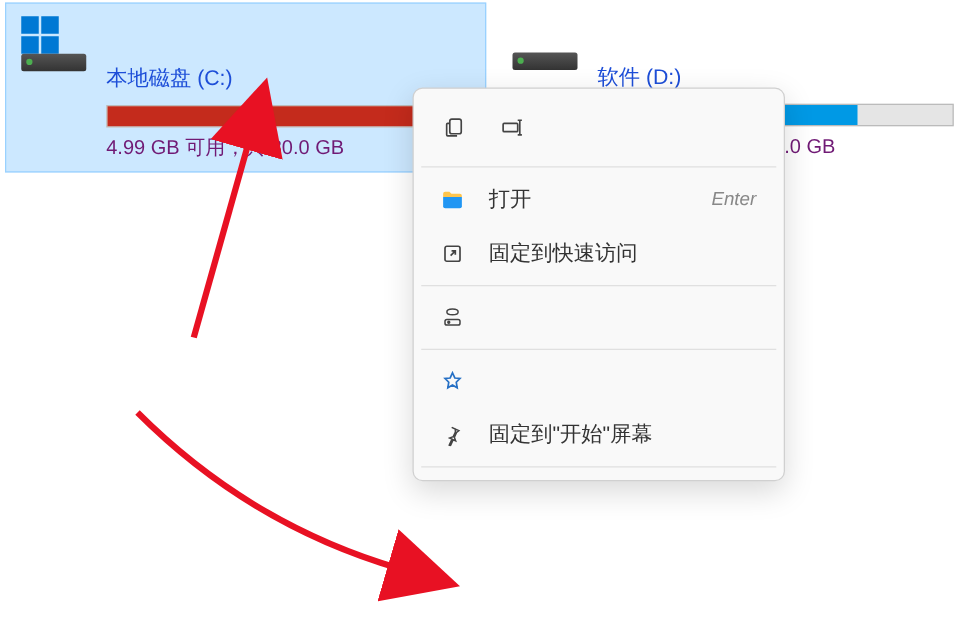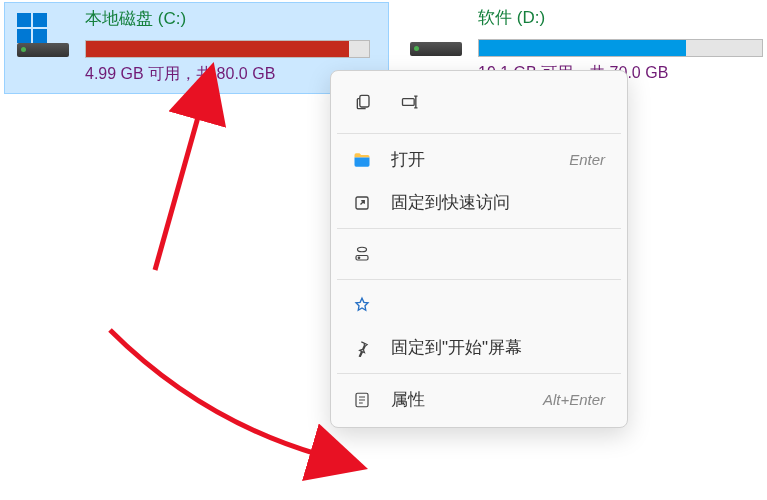--- a/index.html
+++ b/index.html
@@ -62,21 +62,21 @@
       left: 8px;
       width: 30px;
       height: 30px;
       display: grid;
       grid-template-columns: 1fr 1fr;
       grid-template-rows: 1fr 1fr;
       gap: 2px;
     }
     .drive-icon .win-logo div { background: #0078d4; }
     .drive-info { flex: 1; }
-    .drive-name { font-size: 17px; margin-bottom: 10px; color: #15803d; }
+    .drive-name { font-size: 17px; margin-bottom: 10px; color: #1d4ed8; margin-top: 44px; }
     .usage-bar {
       width: 285px;
       height: 18px;
       background: #e5e5e5;
       border: 1px solid #bbb;
       position: relative;
       margin-bottom: 6px;
     }
     .usage-fill {
       height: 100%;
@@ -247,30 +247,20 @@
     <span class="menu-icon">
       <svg width="18" height="18" viewBox="0 0 24 24" fill="none" stroke="#444" stroke-width="1.6">
           <path d="M14 4l6 6-3 1-4 4v4l-2-2-5 5-1-1 5-5-2-2h4l4-4 1-3z" transform="rotate(-20 12 12)"></path>
         </svg>
     </span>
     <span class="menu-label">固定到"开始"屏幕</span>
   </div>
 
   <div class="sep"></div>
 
-  <div class="menu-item">
-    <span class="menu-icon">
-      <svg width="18" height="18" viewBox="0 0 24 24" fill="none" stroke="#444" stroke-width="1.6">
-          <rect x="4" y="3" width="16" height="18" rx="2"></rect>
-          <path d="M8 8h8M8 12h8M8 16h5"></path>
-        </svg>
-    </span>
-    <span class="menu-label">属性</span>
-    <span class="menu-shortcut">Alt+Enter</span>
-  </div>
 </div>
 
 <svg class="arrows">
   <defs>
     <marker id="ah" markerWidth="12" markerHeight="12" refX="2" refY="6" orient="auto">
       <path d="M0 0 L12 6 L0 12 z" fill="#e81123"></path>
     </marker>
   </defs>
   <path d="M155 270 Q180 180 200 110" stroke="#e81123" stroke-width="5" fill="none" marker-end="url(#ah)"></path>
   <path d="M110 330 Q200 420 320 455" stroke="#e81123" stroke-width="5" fill="none" marker-end="url(#ah)"></path>

